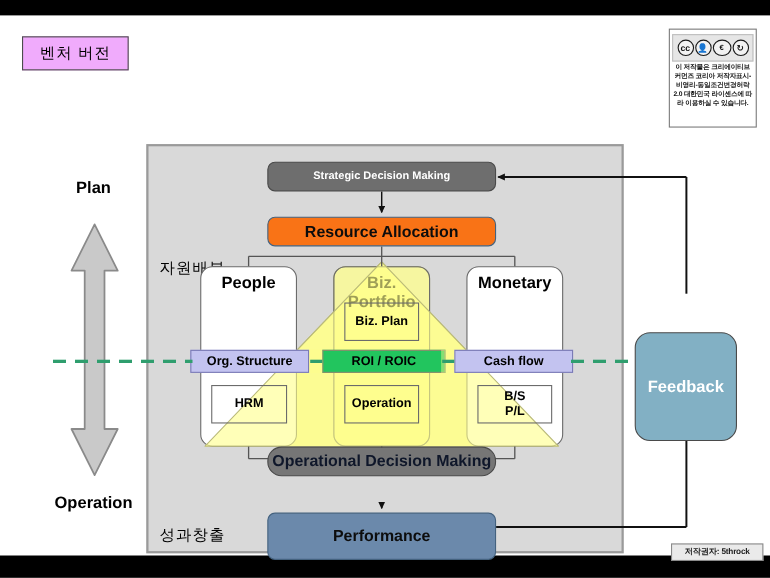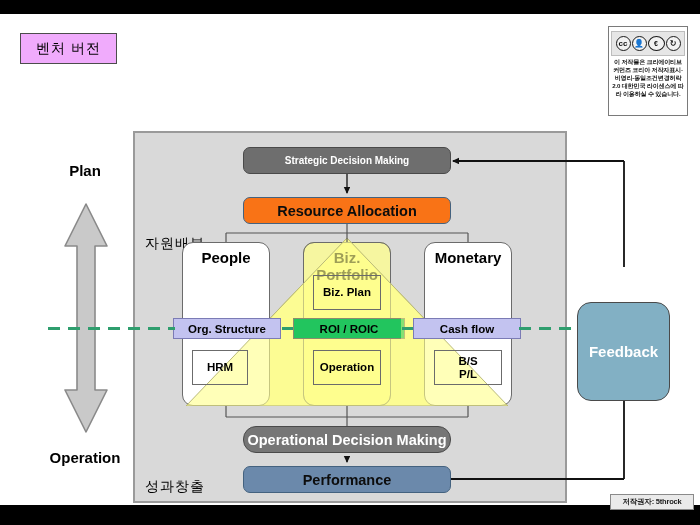--- a/index.html
+++ b/index.html
@@ -136,27 +136,27 @@
     left: 243px; top: 133px; width: 208px; height: 27px;
     background: #6e6e6e; color: #ffffff; font-size: 10px;
     border-color: #4a4a4a;
   }
   #box-ra {
     left: 243px; top: 183px; width: 208px; height: 27px;
     background: #f97316; color: #0d0d0d; font-size: 14.5px;
     border-color: #44627f;
   }
   #box-odm {
-    left: 243px; top: 412px; width: 208px; height: 27px;
-    background: #767676; color: #ffffff; font-size: 14.5px;
+    left: 243px; top: 392px; width: 208px; height: 27px;
+    background: #767676; color: #0f172a; font-size: 14.5px;
     border-color: #4a4a4a;
     border-radius: 13px;
   }
   #box-perf {
-    left: 243px; top: 452px; width: 208px; height: 27px;
+    left: 243px; top: 452px; width: 208px; height: 43px;
     background: #6b89ab; color: #0d0d0d; font-size: 14.5px;
     border-color: #44627f;
   }
   #box-feedback {
     left: 577px; top: 253px; width: 93px; height: 99px;
     background: #82b0c4; color: #ffffff; font-size: 15px;
     border-color: #4a4a4a; border-radius: 14px; margin-top: 35px;
   }
 
   
@@ -194,21 +194,21 @@
   
   .inner-box {
     position: absolute;
     border: 1px solid #6b6b6b;
     display: flex; align-items: center; justify-content: center;
     font-size: 11.5px; font-weight: bold; color: #000;
     text-align: center;
     background: transparent;
     line-height: 1.12;
   }
-  #inner-hrm       { left: 192px; top: 336px; width: 56px; height: 35px; }
+  #inner-hrm       { left: 192px; top: 336px; width: 69px; height: 35px; }
   #inner-bizplan   { left: 313px; top: 261px; width: 68px; height: 35px; }
   #inner-operation { left: 313px; top: 336px; width: 68px; height: 35px; }
   #inner-bspl      { left: 434px; top: 336px; width: 68px; height: 35px; }
 
   
   .band {
     position: absolute;
     top: 304px; height: 21px;
     display: flex; align-items: center; justify-content: center;
     font-size: 11.5px; font-weight: bold; color: #000;

